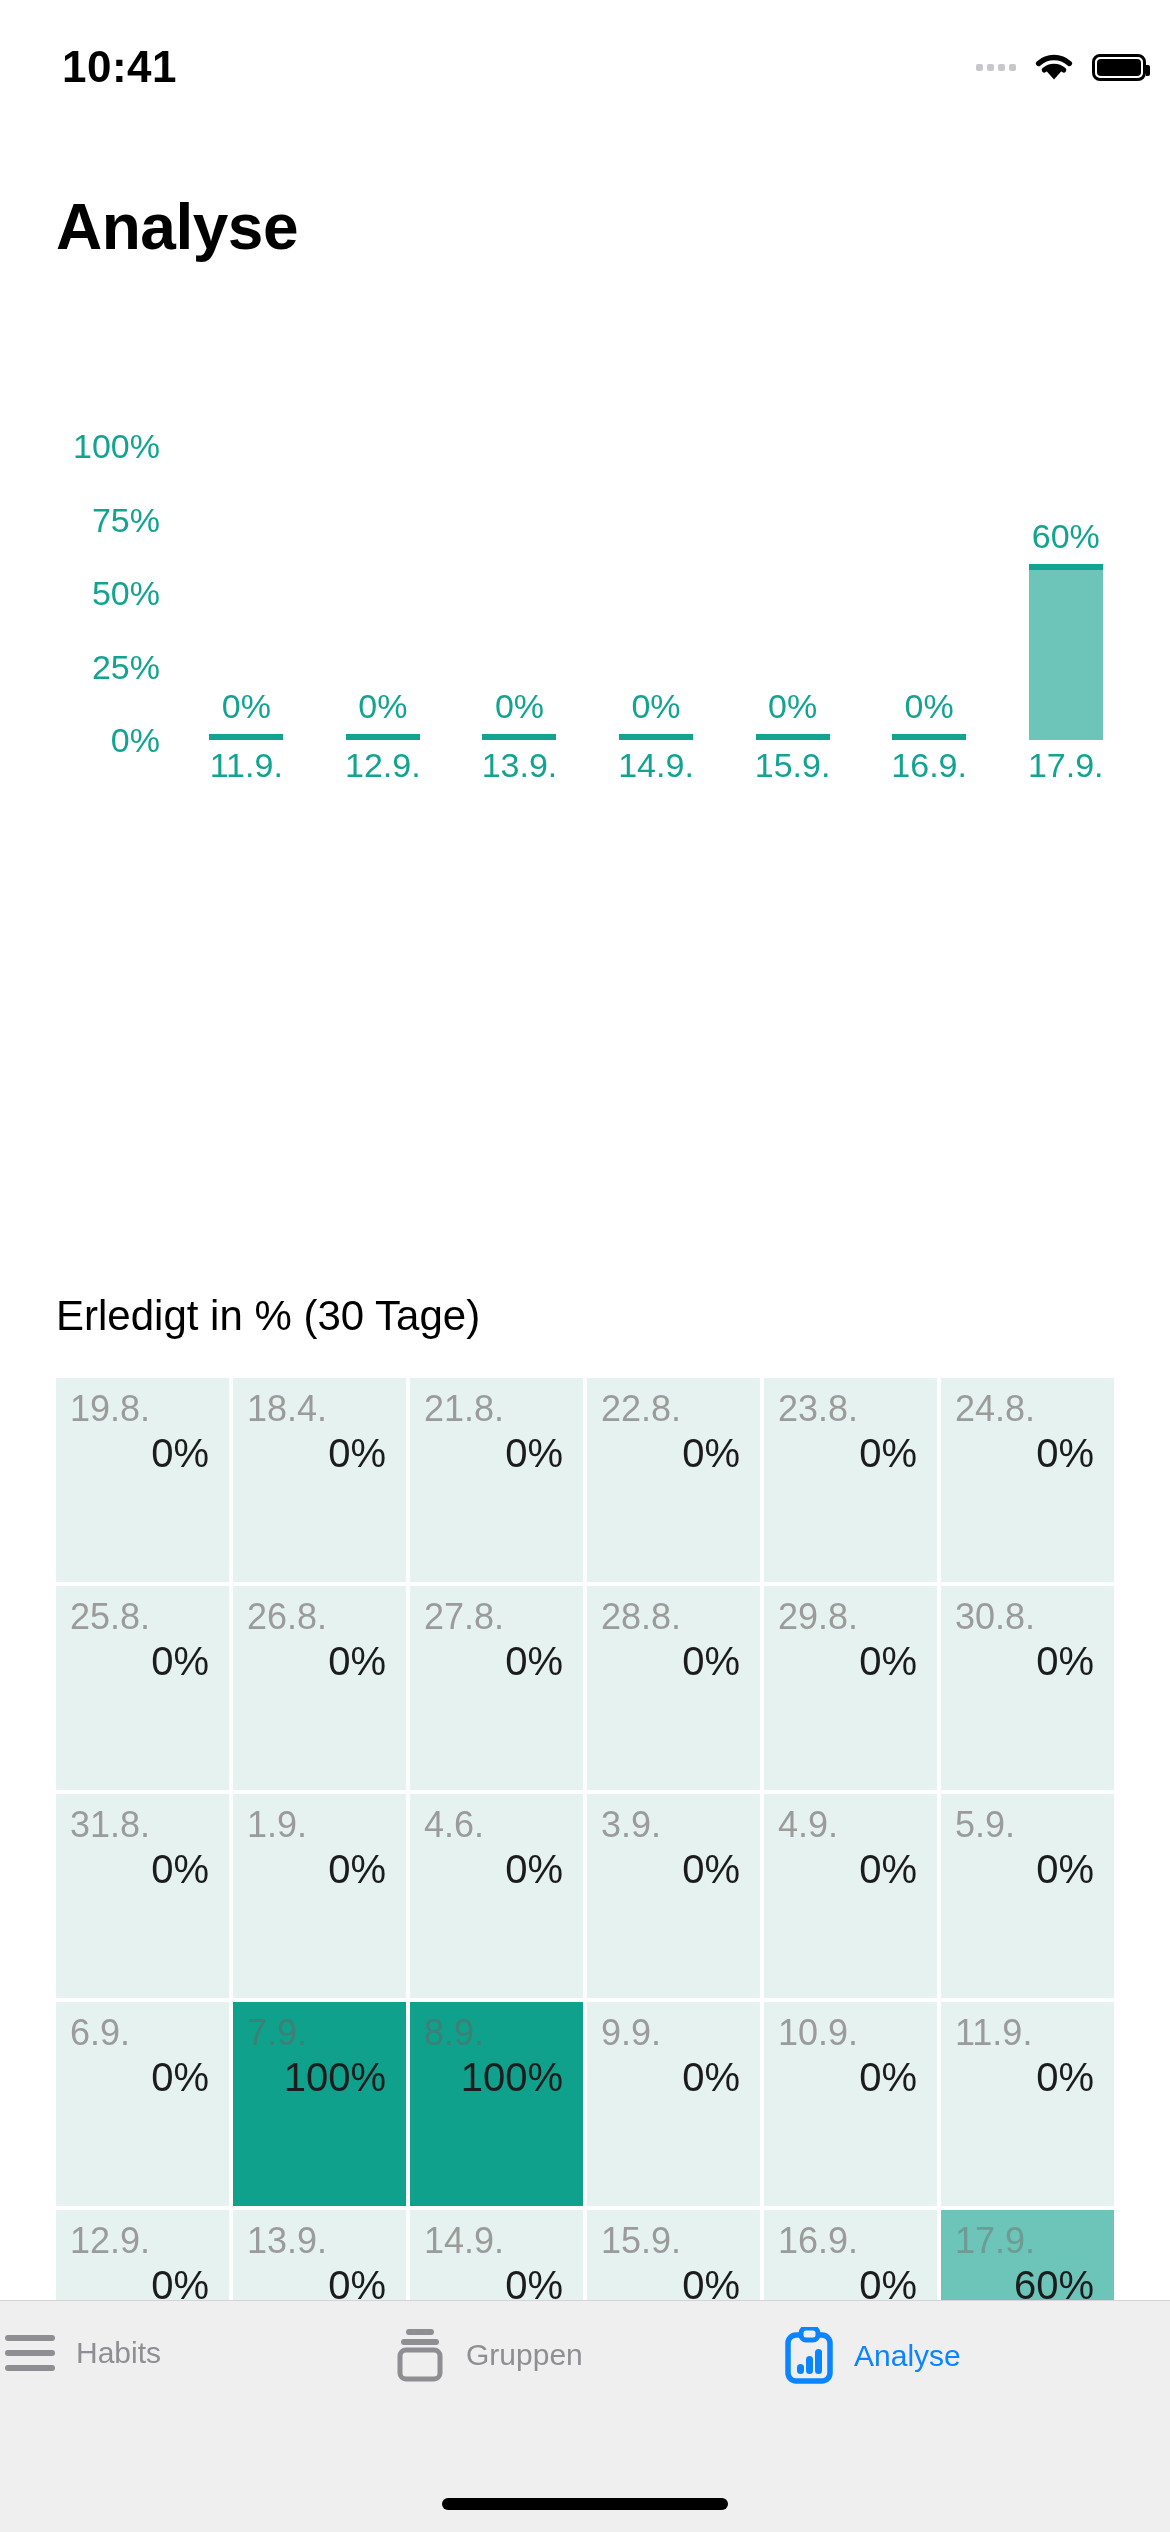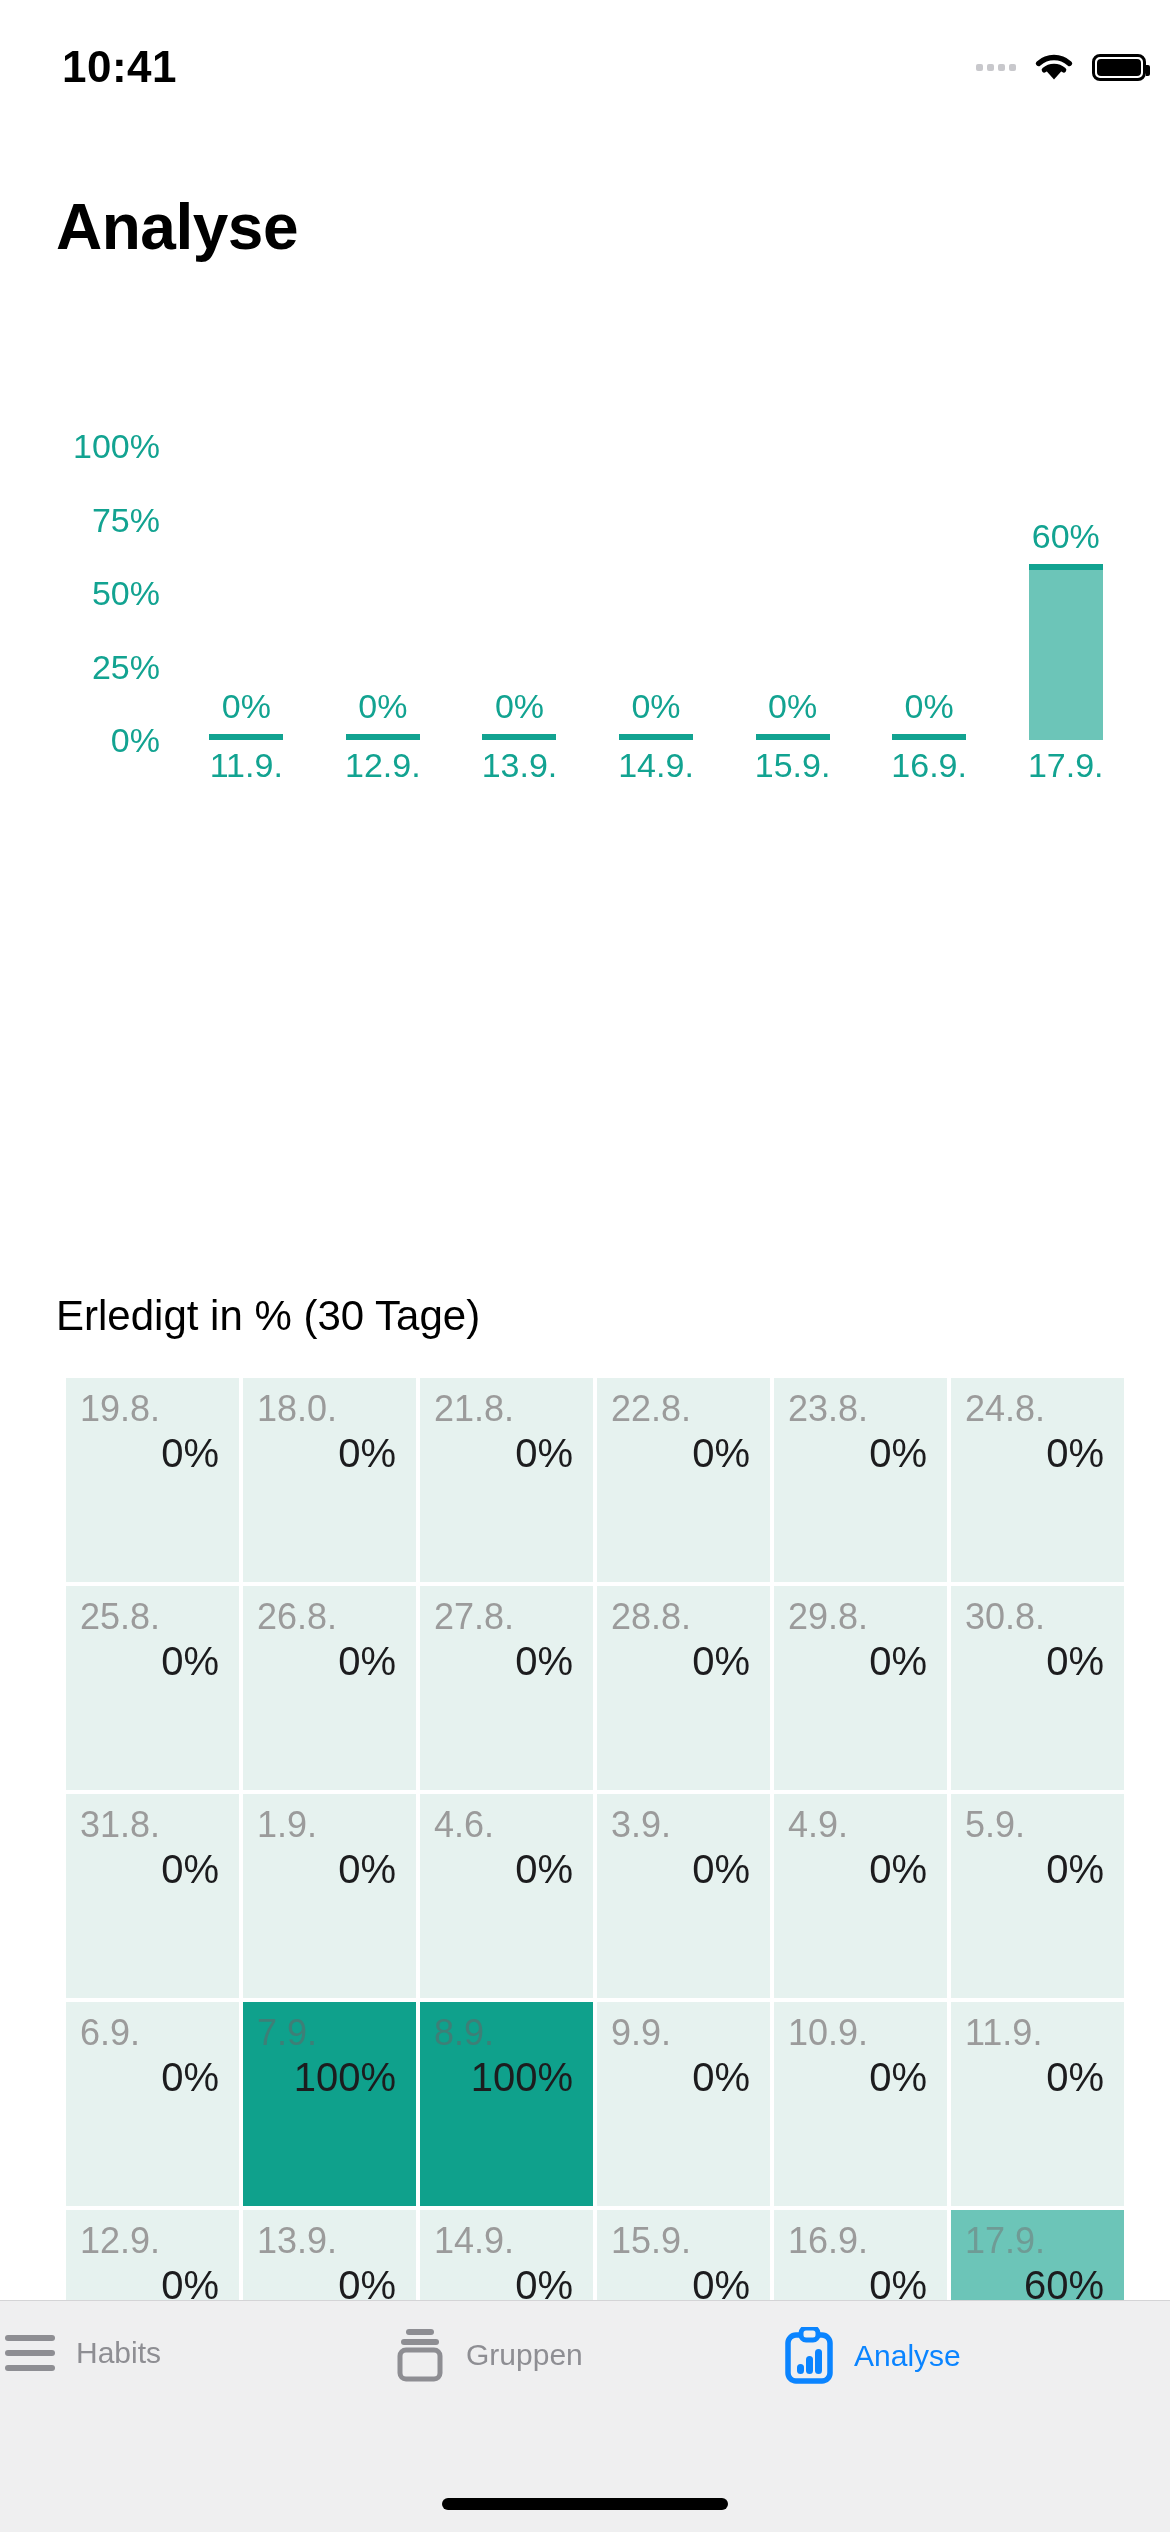--- a/index.html
+++ b/index.html
@@ -179,21 +179,20 @@
   
   .heatmap {
     position: absolute;
     left: 56px;
     top: 1378px;
     width: 1058px;
     display: grid;
     grid-template-columns: repeat(6, 1fr);
     grid-auto-rows: 204px;
     gap: 4px;
-    margin-left: 10px;
   }
   .cell {
     position: relative;
     background: #e6f2ef;
     padding: 12px 16px 0 14px;
     overflow: hidden;
   }
   .cell .c-date {
     font-size: 36px;
     color: #9b9b9b;
@@ -332,21 +331,21 @@
   </div>
 
   <div class="section-head" id="head30">Erledigt in % (30 Tage)</div>
 
   <div class="heatmap" id="heatmap">
       <div class="cell">
         <div class="c-date">19.8.</div>
         <div class="c-val">0%</div>
       </div>
       <div class="cell">
-        <div class="c-date">18.0.</div>
+        <div class="c-date">18.4.</div>
         <div class="c-val">0%</div>
       </div>
       <div class="cell">
         <div class="c-date">21.8.</div>
         <div class="c-val">0%</div>
       </div>
       <div class="cell">
         <div class="c-date">22.8.</div>
         <div class="c-val">0%</div>
       </div>

